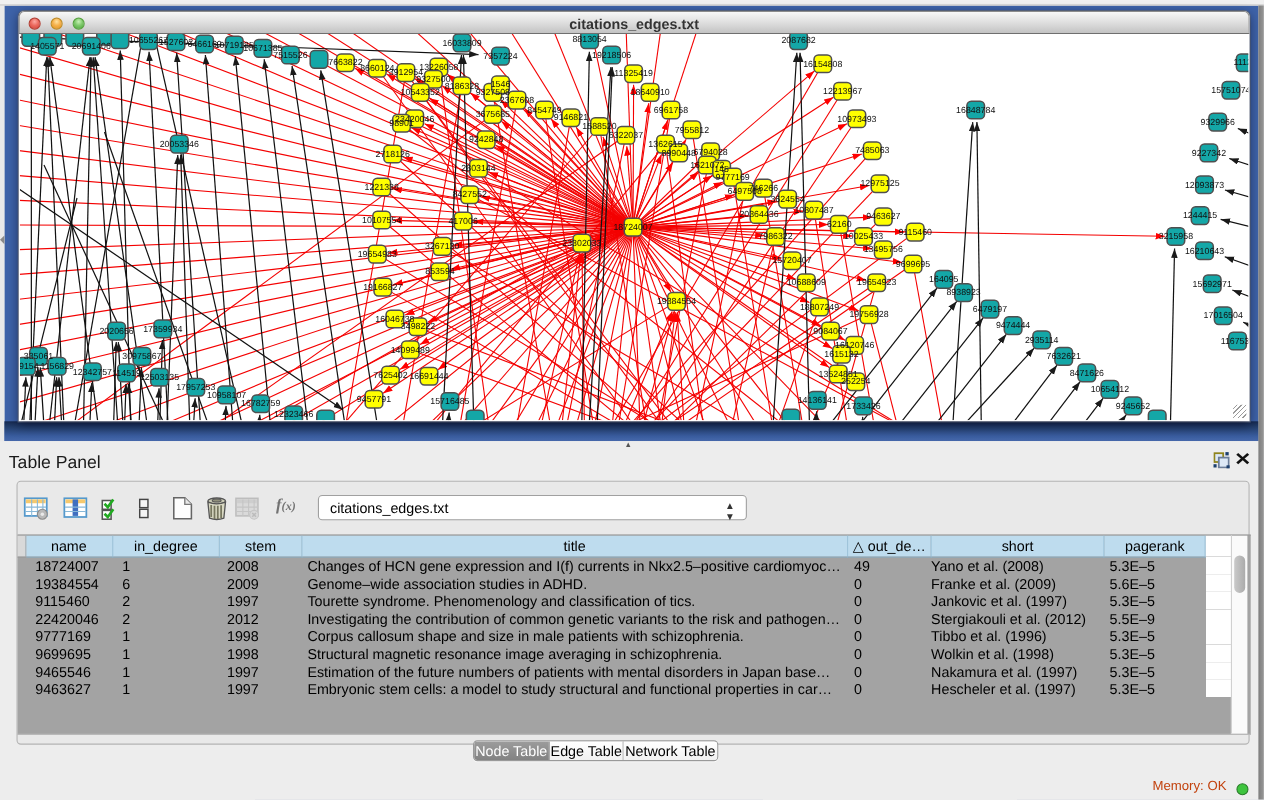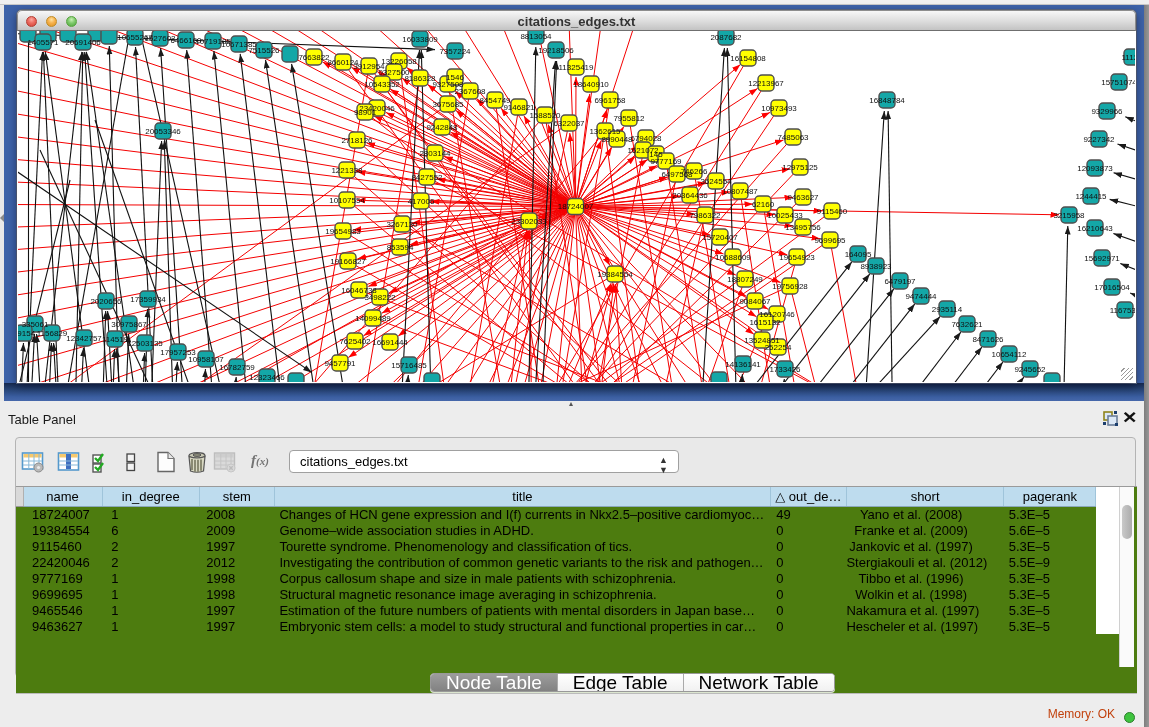--- a/index.html
+++ b/index.html
@@ -14,47 +14,47 @@
 .tl{position:absolute;top:4.5px;width:11px;height:11px;border-radius:50%}
 #tl-r{left:8px;background:radial-gradient(circle at 50% 30%,#fca9a2,#ec6b60 45%,#cf4238);border:1px solid #b43d32}
 #tl-o{left:28px;background:radial-gradient(circle at 50% 30%,#ffe2a0,#f6b14c 45%,#dd9321);border:1px solid #c08b24}
 #tl-g{left:48px;background:radial-gradient(circle at 50% 30%,#c8f0b5,#7fca6c 45%,#4da53c);border:1px solid #57a33f}
 #canvas{position:absolute;left:1px;top:21px;width:1117px;height:351px;background:#fff;overflow:hidden}
 #grip{position:absolute;right:2px;bottom:2px;width:12px;height:12px;
  background:repeating-linear-gradient(135deg,transparent,transparent 2px,#9a9a9a 2px,#9a9a9a 3px)}
 #collapse-l{position:absolute;left:0px;top:214px;width:0;height:0;border-top:4px solid transparent;border-bottom:4px solid transparent;border-right:4px solid #8a8a8a}
 
 #tpanel{position:absolute;left:0;top:401px;width:1149px;height:326px;background:#ededed}
-#tp-title{position:absolute;left:8px;top:11px;font-size:13px;color:#1a1a1a}
+#tp-title{position:absolute;left:8px;top:11px;font-size:16px;color:#1a1a1a}
 #tp-float{position:absolute;left:1103px;top:10px}
 #tp-close{position:absolute;left:1123px;top:7px;font-size:16px;font-weight:bold;color:#111;transform:scaleX(1.15)}
 #inner{position:absolute;left:15px;top:36px;width:1121px;height:240px;background:#e9e9e9;border:1px solid #b4b4b4;border-radius:4px}
 #toolbar{position:absolute;left:4px;top:12px;height:24px}
 .ticon{position:absolute;top:0}
 #dropdown{position:absolute;left:273px;top:12px;width:390px;height:23px;background:#fff;border:1px solid #a0a0a0;border-radius:4px;font-size:13px;color:#000;line-height:21px;padding-left:10px}
 #dd-arrows{position:absolute;right:10px;top:0;height:100%;font-size:9px;color:#333;line-height:10px;text-align:center}
 
-#tblwrap{position:absolute;left:0px;top:48px;width:1121px;height:208px;background:#4d7c0f;border-top:1px solid #9a9a9a;border-bottom:1px solid #bbb}
+#tblwrap{position:absolute;left:0px;top:48px;width:1121px;height:182px;background:#a3a3a3;border-top:1px solid #9a9a9a;border-bottom:1px solid #bbb}
 table{border-collapse:collapse;table-layout:fixed;width:1104px;font-size:13px}
 th{background:#bedcee;font-weight:normal;color:#000;height:19px;border-right:1px solid #9fc4da;border-bottom:1px solid #8aa8ba;padding:0;font-size:13px}
 th.corner{background:#d9d9d9;border-right:1px solid #b0b0b0;border-bottom:1px solid #999}
 td{height:16px;padding:0;white-space:nowrap;overflow:hidden;color:#000}
 .c-name{padding-left:9px;width:88px}
 .c-ind{padding-left:9px;width:97px}
 .c-year{padding-left:7px;width:75px}
 .c-title{padding-left:5px;width:495px}
 .c-out{padding-left:6px;width:76px}
-.c-short{text-align:center;width:157px;padding-right:28px}
+.c-short{width:157px;padding-right:28px}
 .c-pr{padding-left:5px;width:92px}
 .c-x{width:24px;background:#fff;border-bottom:none}
 .c-corner{width:7px}
 #vscroll{position:absolute;right:1px;top:49px;width:15px;height:180px;background:#fafafa;border-left:1px solid #d0d0d0}
 #vthumb{position:absolute;left:2px;top:18px;width:10px;height:34px;background:linear-gradient(90deg,#c9c9c9,#ababab);border-radius:5px}
 #tabs{position:absolute;left:430px;top:272px;height:19px;display:flex;border:1px solid #999;border-radius:4px;overflow:hidden;background:#fff;box-shadow:0 1px 0 rgba(255,255,255,.8)}
-.tab{font-size:19px;line-height:17px;padding:0 15px;color:#000;background:linear-gradient(#fff,#f1f1f1);border-right:1px solid #aaa}
+.tab{font-size:13px;line-height:17px;padding:0 1px;color:#000;background:linear-gradient(#fff,#f1f1f1);border-right:1px solid #aaa}
 .tab.sel{background:linear-gradient(#9c9c9c,#828282);color:#fff}
 .tab:last-child{border-right:none}
 #memory{position:absolute;right:34px;bottom:6px;font-size:12px;color:#c2410c}
 #memdot{position:absolute;right:14px;bottom:4px;width:11px;height:11px;border-radius:50%;background:#3ec43e;border:1.5px solid #2c7d2c}
 #rightstrip{position:absolute;right:0;top:5px;width:5px;height:722px;background:linear-gradient(90deg,#7d7d7d,#989898)}
 #divider-grip{position:absolute;left:569px;top:0px;width:10px;height:5px;color:#555;font-size:8px;line-height:5px}
 </style></head>
 <body>
 <div id="stage">
 <div id="mdi"></div>

